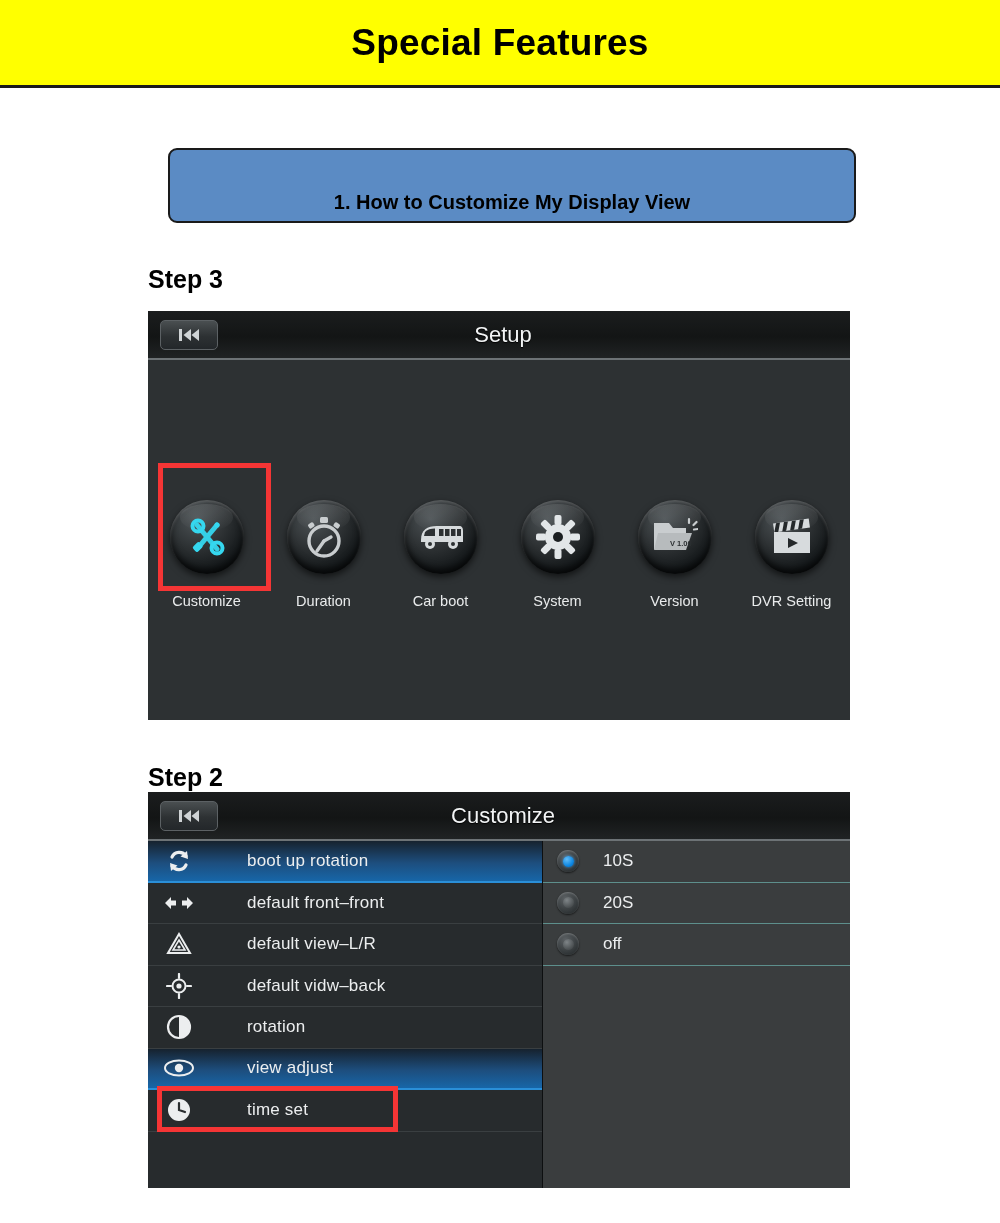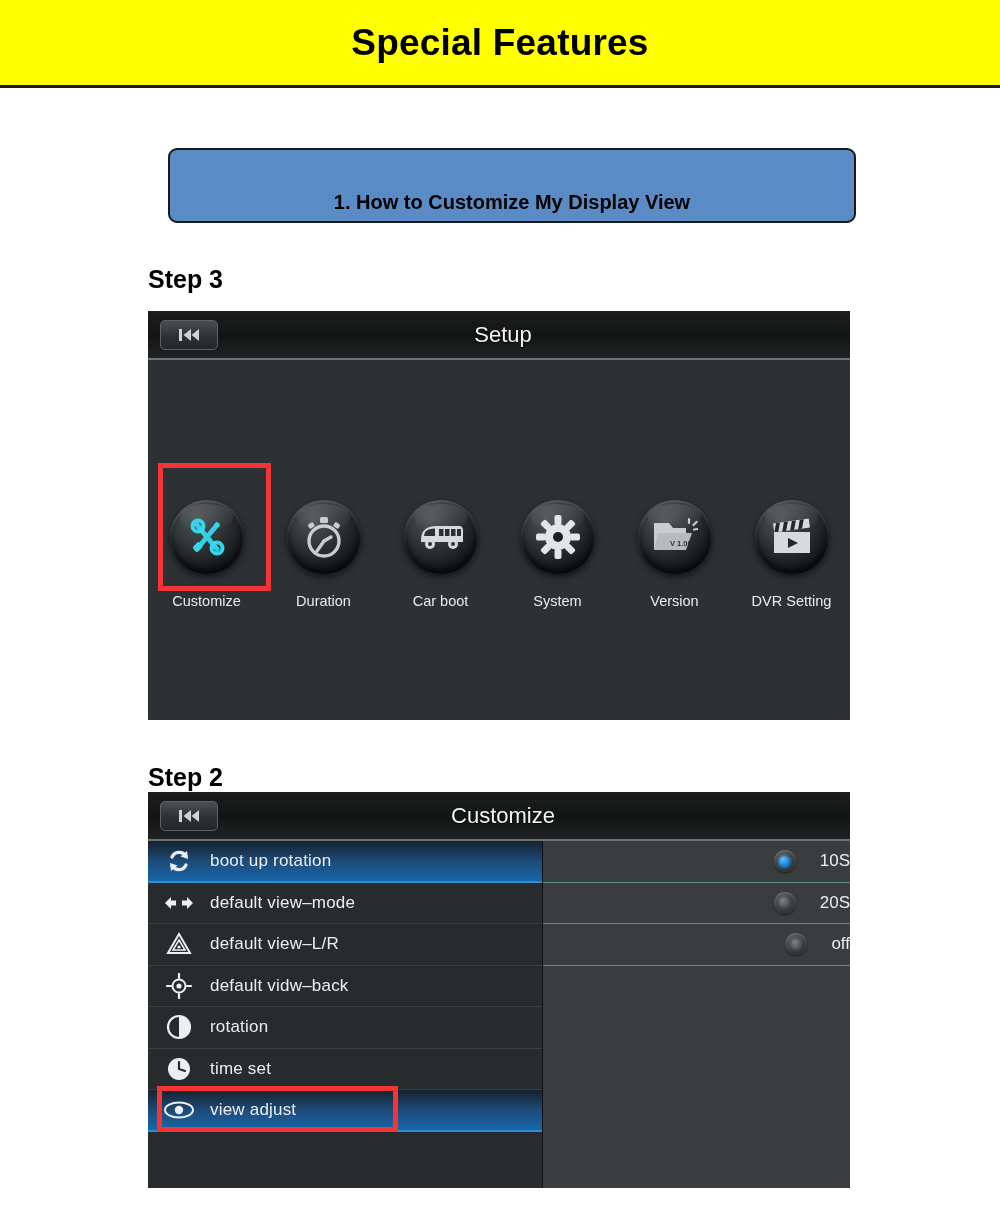--- a/index.html
+++ b/index.html
@@ -128,40 +128,40 @@
     border-right: 1px solid #0d0f10;
     position: relative;
   }
   .cz-right { flex: 1; background: #3a3d3e; }
 
   .cz-row {
     height: 41.5px;
     display: flex; align-items: center;
     border-bottom: 1px solid #3a3f41;
     position: relative;
+    gap: 37px;
   }
   .cz-row.selected {
     background: linear-gradient(180deg, #16222e 0%, #1d4e7e 55%, #1766a8 100%);
     border-bottom: 2px solid #2a8fd8;
   }
   .cz-row-icon {
     width: 62px; display: flex; align-items: center; justify-content: center;
     flex-shrink: 0;
   }
   .cz-row-icon svg { display: block; }
   .cz-row-label {
     font-size: 17px; color: #eceeef; letter-spacing: .2px;
   }
 
   .opt-row {
     height: 41.5px;
     display: flex; align-items: center;
     border-bottom: 1px solid #5d8f8c;
-    padding-left: 22px;
-    justify-content: flex-end;
+    padding-left: 14px;
   }
   .radio {
     width: 22px; height: 22px; border-radius: 50%;
     background: radial-gradient(circle at 38% 30%, #5c6164, #303537 70%, #1f2224);
     box-shadow: inset 0 1px 2px rgba(255,255,255,.25), 0 1px 2px rgba(0,0,0,.6);
     display: flex; align-items: center; justify-content: center;
     flex-shrink: 0;
   }
   .radio .dot {
     width: 11px; height: 11px; border-radius: 50%;
@@ -362,21 +362,21 @@
         <span class="cz-row-label">boot up rotation</span>
       </div>
 
       <div class="cz-row">
         <span class="cz-row-icon">
           <svg width="30" height="18" viewBox="0 0 30 18">
             <polygon points="1,9 7,3 7,6.5 12,6.5 12,11.5 7,11.5 7,15" fill="#eceeef"></polygon>
             <polygon points="29,9 23,3 23,6.5 18,6.5 18,11.5 23,11.5 23,15" fill="#eceeef"></polygon>
           </svg>
         </span>
-        <span class="cz-row-label">default view–mode</span>
+        <span class="cz-row-label">default front–front</span>
       </div>
 
       <div class="cz-row">
         <span class="cz-row-icon">
           <svg width="26" height="24" viewBox="0 0 26 24">
             <polygon points="13,2 24,21 2,21" fill="none" stroke="#eceeef" stroke-width="2"></polygon>
             <polygon points="13,8 19,18 7,18" fill="none" stroke="#eceeef" stroke-width="1.6"></polygon>
             <circle cx="13" cy="15" r="1.6" fill="#eceeef"></circle>
           </svg>
         </span>
@@ -402,40 +402,40 @@
       <div class="cz-row">
         <span class="cz-row-icon">
           <svg width="26" height="26" viewBox="0 0 26 26">
             <circle cx="13" cy="13" r="11" fill="none" stroke="#eceeef" stroke-width="2.2"></circle>
             <path d="M13 2 A11 11 0 0 1 13 24 Z" fill="#eceeef"></path>
           </svg>
         </span>
         <span class="cz-row-label">rotation</span>
       </div>
 
+      <div class="cz-row selected">
+        <span class="cz-row-icon">
+          <svg width="32" height="20" viewBox="0 0 32 20">
+            <ellipse cx="16" cy="10" rx="14" ry="7.5" fill="none" stroke="#eceeef" stroke-width="2"></ellipse>
+            <circle cx="16" cy="10" r="4.2" fill="#eceeef"></circle>
+          </svg>
+        </span>
+        <span class="cz-row-label">view adjust</span>
+      </div>
+
       <div class="cz-row">
         <span class="cz-row-icon">
           <svg width="26" height="26" viewBox="0 0 26 26">
             <circle cx="13" cy="13" r="11" fill="#eceeef"></circle>
             <path d="M13 6 L13 13 L19 15" fill="none" stroke="#2a2e30" stroke-width="2.2" stroke-linecap="round"></path>
           </svg>
         </span>
         <span class="cz-row-label">time set</span>
       </div>
 
-      <div class="cz-row selected">
-        <span class="cz-row-icon">
-          <svg width="32" height="20" viewBox="0 0 32 20">
-            <ellipse cx="16" cy="10" rx="14" ry="7.5" fill="none" stroke="#eceeef" stroke-width="2"></ellipse>
-            <circle cx="16" cy="10" r="4.2" fill="#eceeef"></circle>
-          </svg>
-        </span>
-        <span class="cz-row-label">view adjust</span>
-      </div>
-
     </div>
 
     <div class="cz-right">
 
       <div class="opt-row">
         <span class="radio on">
             <span class="dot"></span>
           </span>
         <span class="opt-label">10S</span>
       </div>

